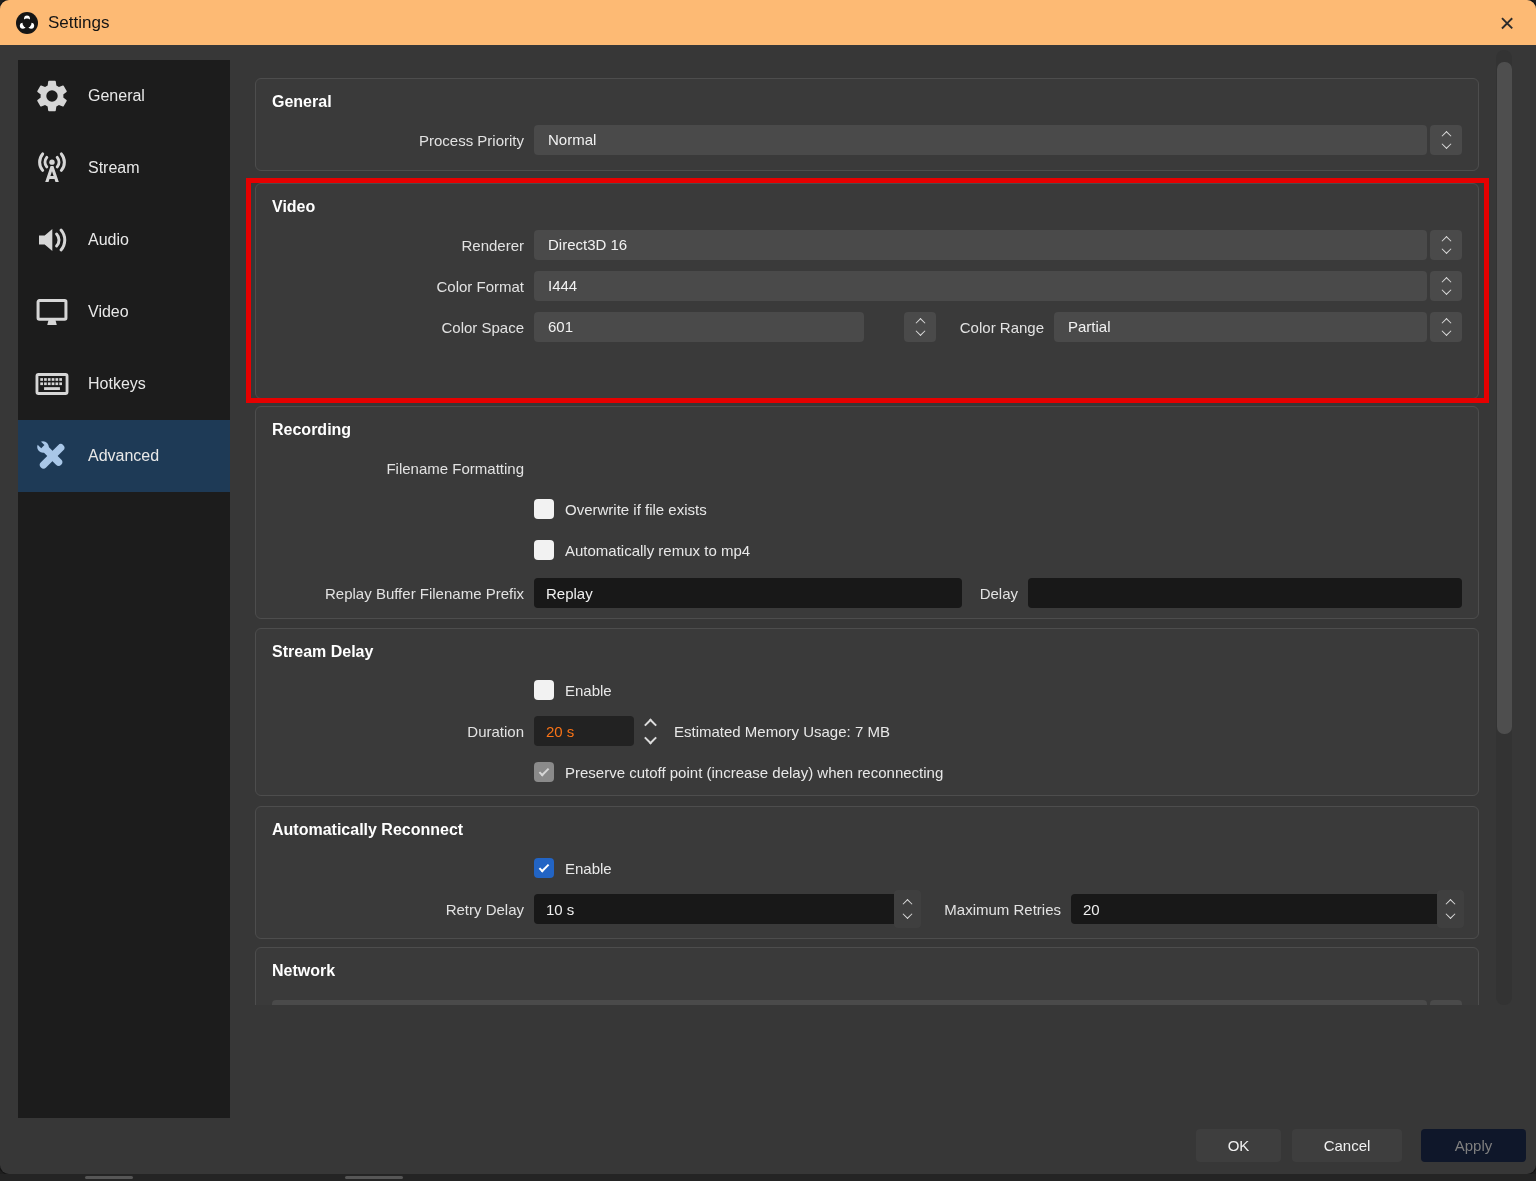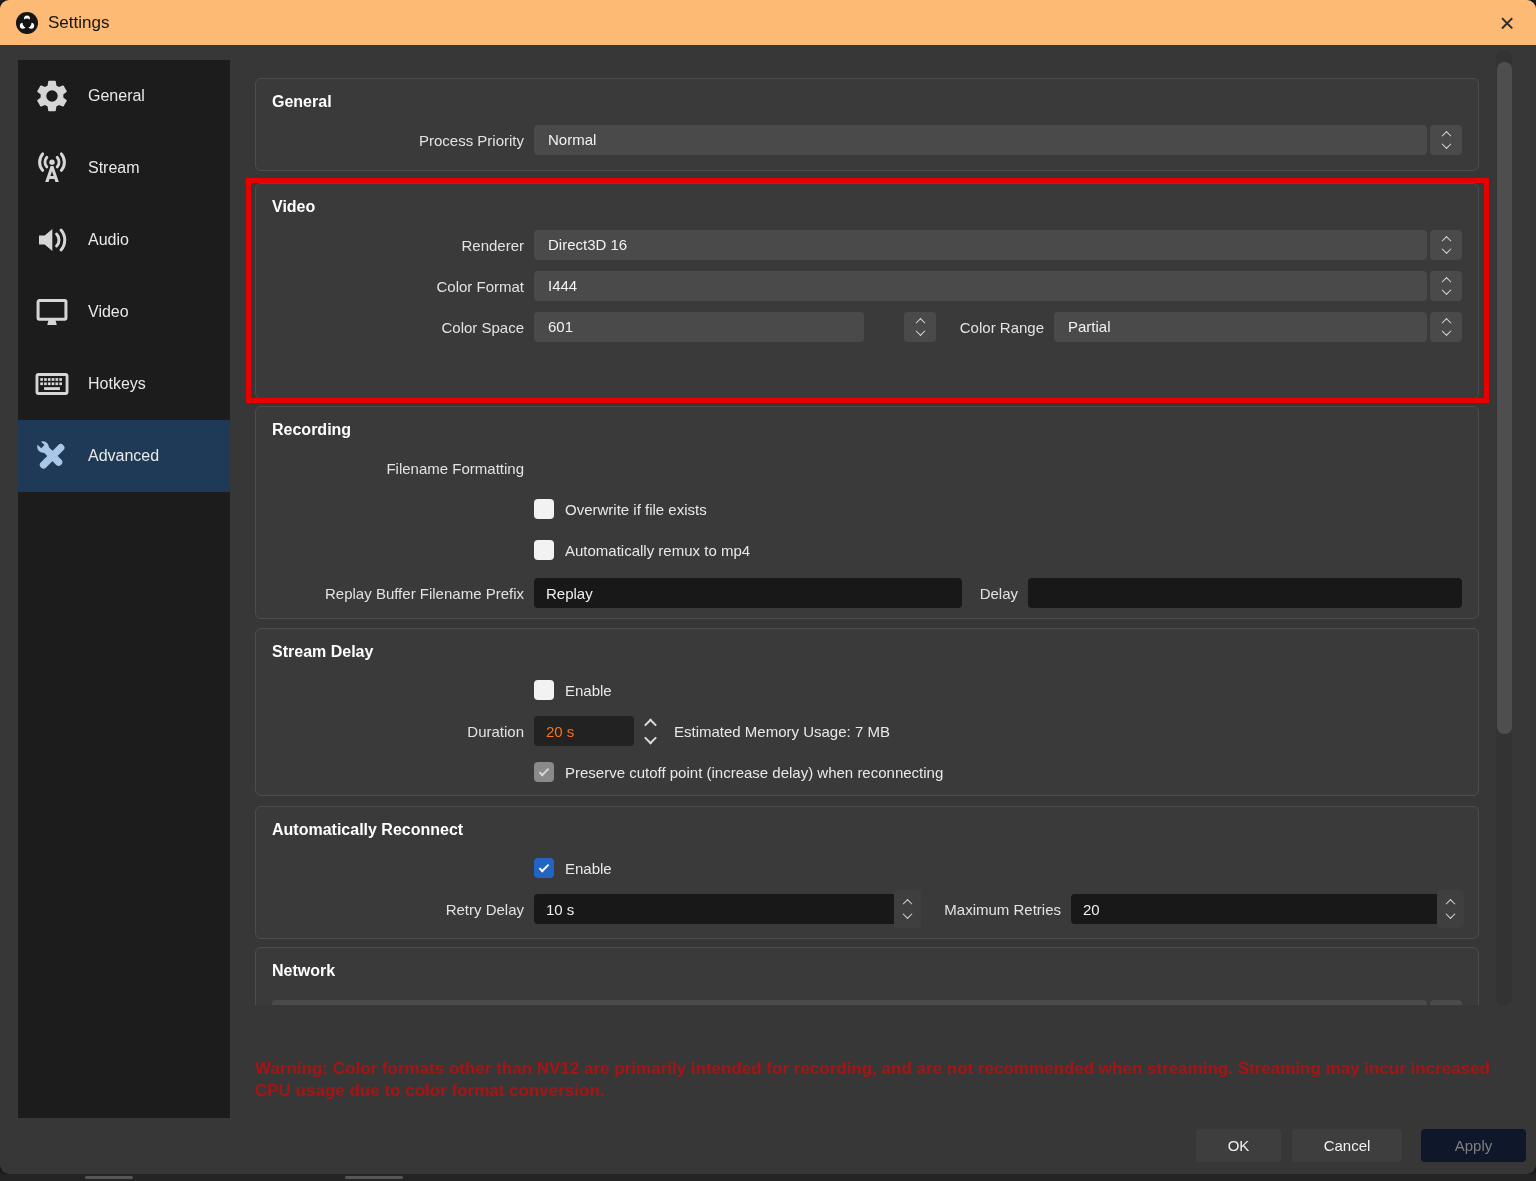--- a/index.html
+++ b/index.html
@@ -339,21 +339,20 @@
       </div>
     </div>
 
   </div>
 
   <div class="red-rect"></div>
 
   <div class="scroll-track"></div>
   <div class="scroll-thumb"></div>
 
-  <div class="warning">Warning: Color formats other than NV12 are primarily intended for recording, and are not recommended when streaming. Streaming may incur increased CPU usage due to color format conversion.</div>
 
   <button class="btn btn-ok">OK</button>
   <button class="btn btn-cancel">Cancel</button>
   <button class="btn btn-apply">Apply</button>
 
 </div>
 
 <div class="taskbar-strip">
   <div class="tb-mark" style="left:85px; width:48px;"></div>
   <div class="tb-mark" style="left:345px; width:58px;"></div>

